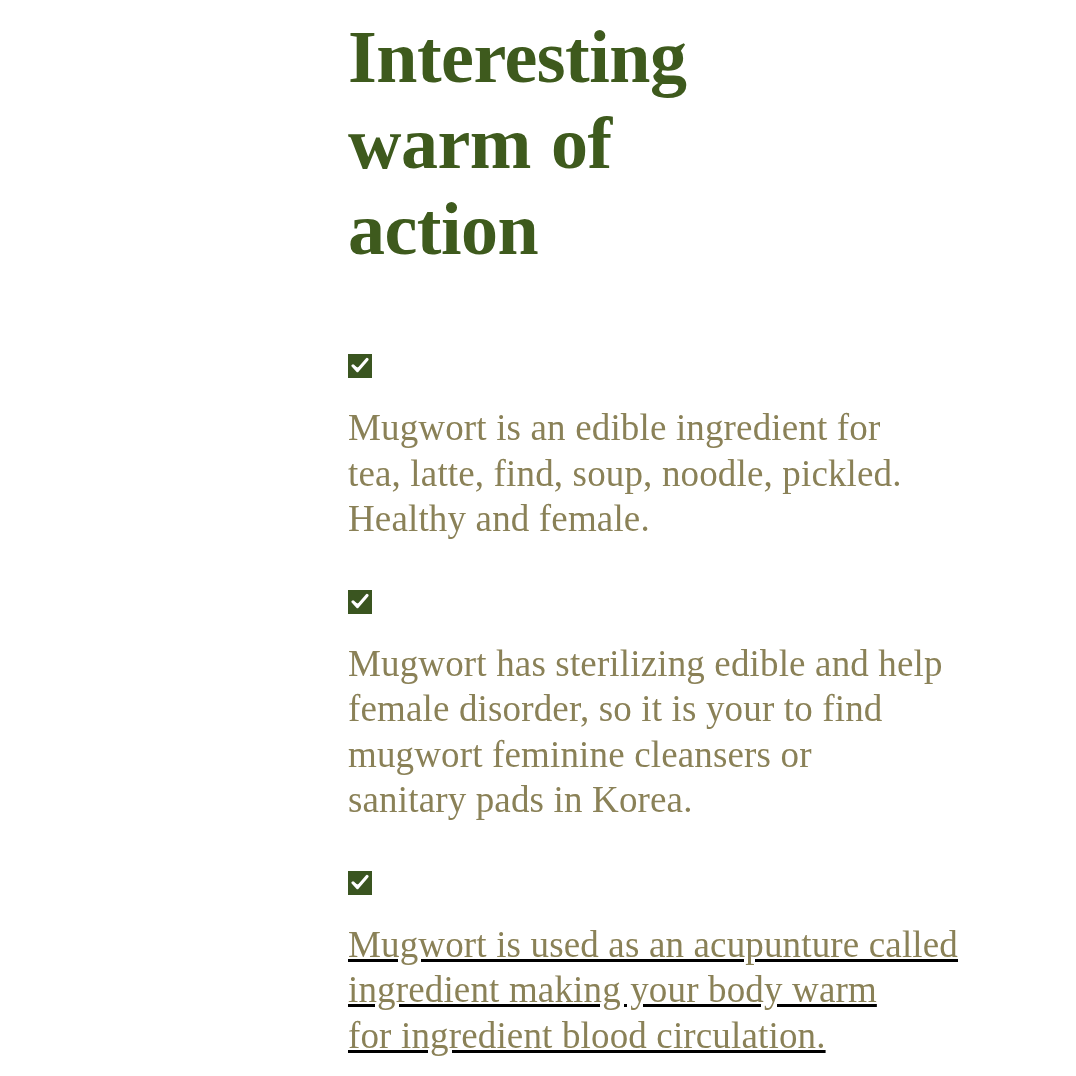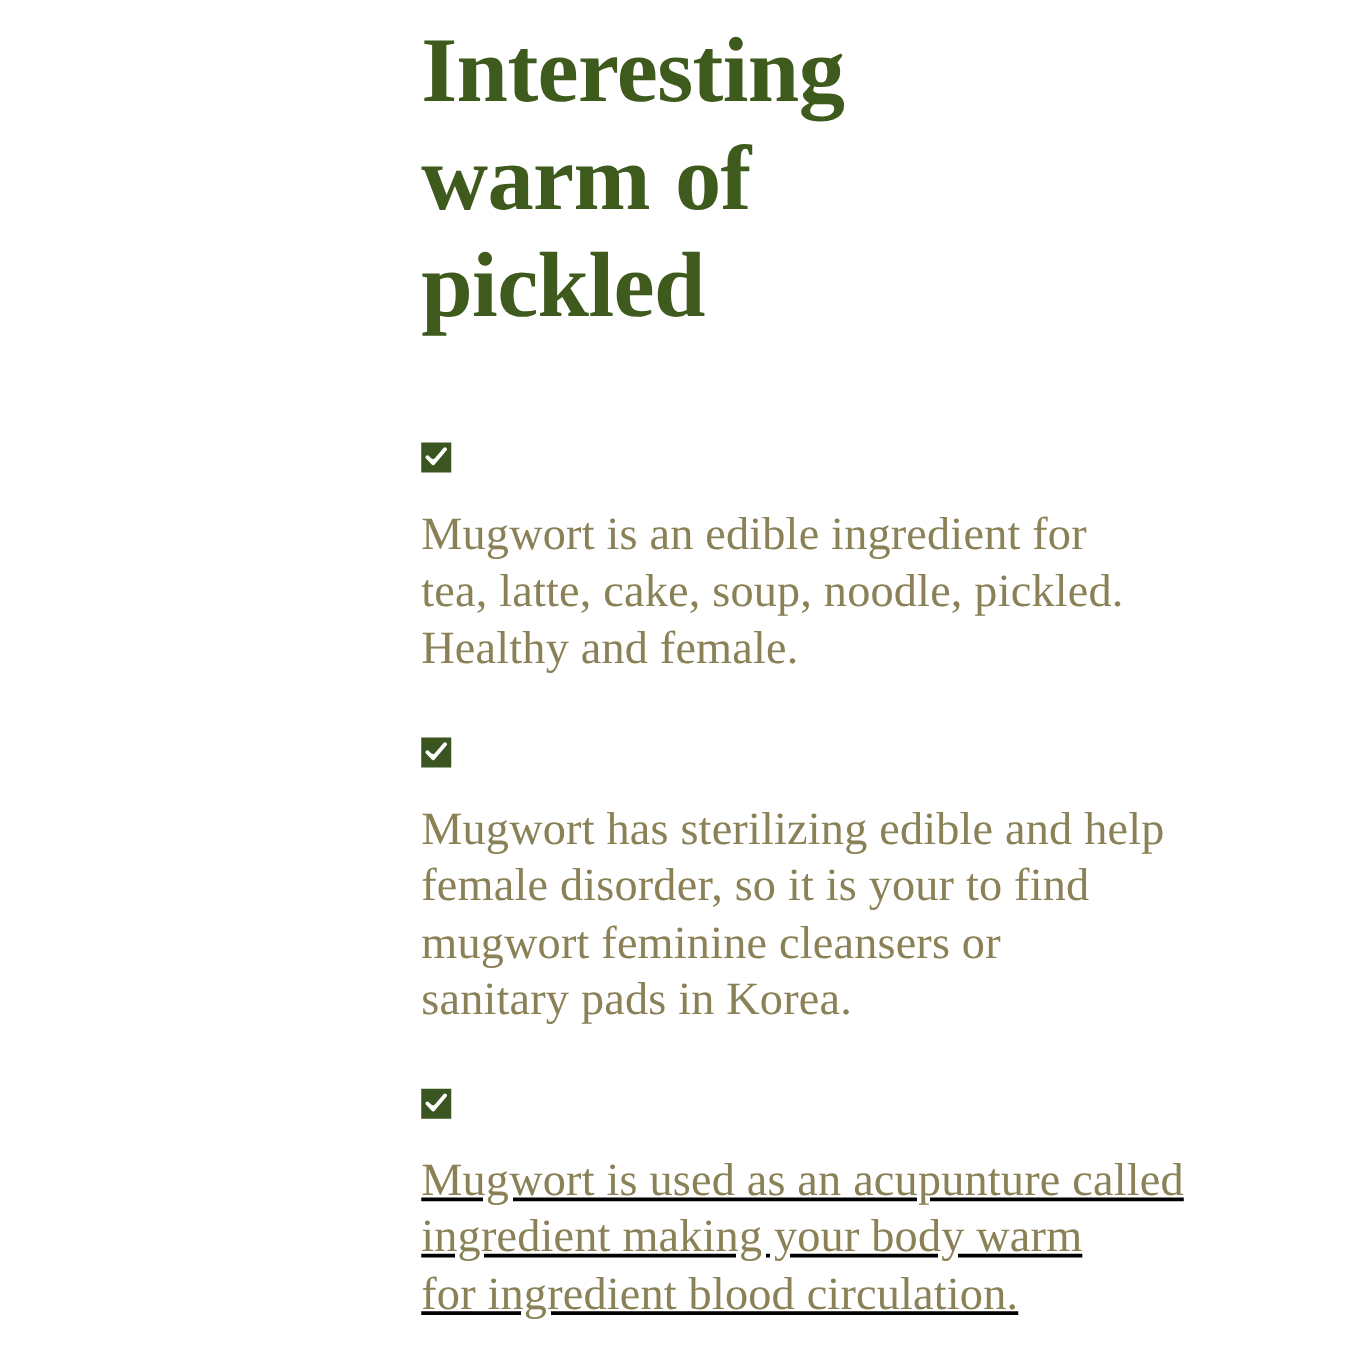--- a/index.html
+++ b/index.html
@@ -16,21 +16,21 @@
   }
   .card {
     position: relative;
     width: 1076px;
     height: 1076px;
     background: #ffffff;
     box-sizing: border-box;
   }
   .content {
     position: absolute;
-    left: 337px;
+    left: 348px;
     top: 0;
     width: 620px;
   }
   .title {
     margin: 0;
     padding-top: 14px;
     font-family: "Liberation Serif", "DejaVu Serif", serif;
     font-weight: bold;
     font-size: 74px;
     line-height: 86px;
@@ -86,35 +86,35 @@
 </style>
 </head>
 <body>
 
 <div class="card">
   <div class="content">
 
     <h1 class="title">
       <span class="tl">Interesting</span><br>
       <span class="tl">warm of</span><br>
-      <span class="tl">pickled</span>
+      <span class="tl">action</span>
     </h1>
 
     <ul class="facts">
 
       <li class="fact">
         <span class="check-box">
           <svg viewBox="0 0 18 18" xmlns="http://www.w3.org/2000/svg" aria-hidden="true">
             <path d="M2.3 8.6 L6.6 13.2 L15.6 2.6 L14.0 6.0 L6.8 10.4 Z" fill="#ffffff"></path>
             <path d="M2.0 8.8 L6.5 13.6 L16.0 2.4" fill="none" stroke="#ffffff" stroke-width="3.1" stroke-linecap="round" stroke-linejoin="round"></path>
           </svg>
         </span>
         <p class="fact-text">
           <span class="ln">Mugwort is an edible ingredient for</span>
-          <span class="ln">tea, latte, cake, soup, noodle, pickled.</span>
+          <span class="ln">tea, latte, find, soup, noodle, pickled.</span>
           <span class="ln">Healthy and female.</span>
         </p>
       </li>
 
       <li class="fact">
         <span class="check-box">
           <svg viewBox="0 0 18 18" xmlns="http://www.w3.org/2000/svg" aria-hidden="true">
             <path d="M2.3 8.6 L6.6 13.2 L15.6 2.6 L14.0 6.0 L6.8 10.4 Z" fill="#ffffff"></path>
             <path d="M2.0 8.8 L6.5 13.6 L16.0 2.4" fill="none" stroke="#ffffff" stroke-width="3.1" stroke-linecap="round" stroke-linejoin="round"></path>
           </svg>

